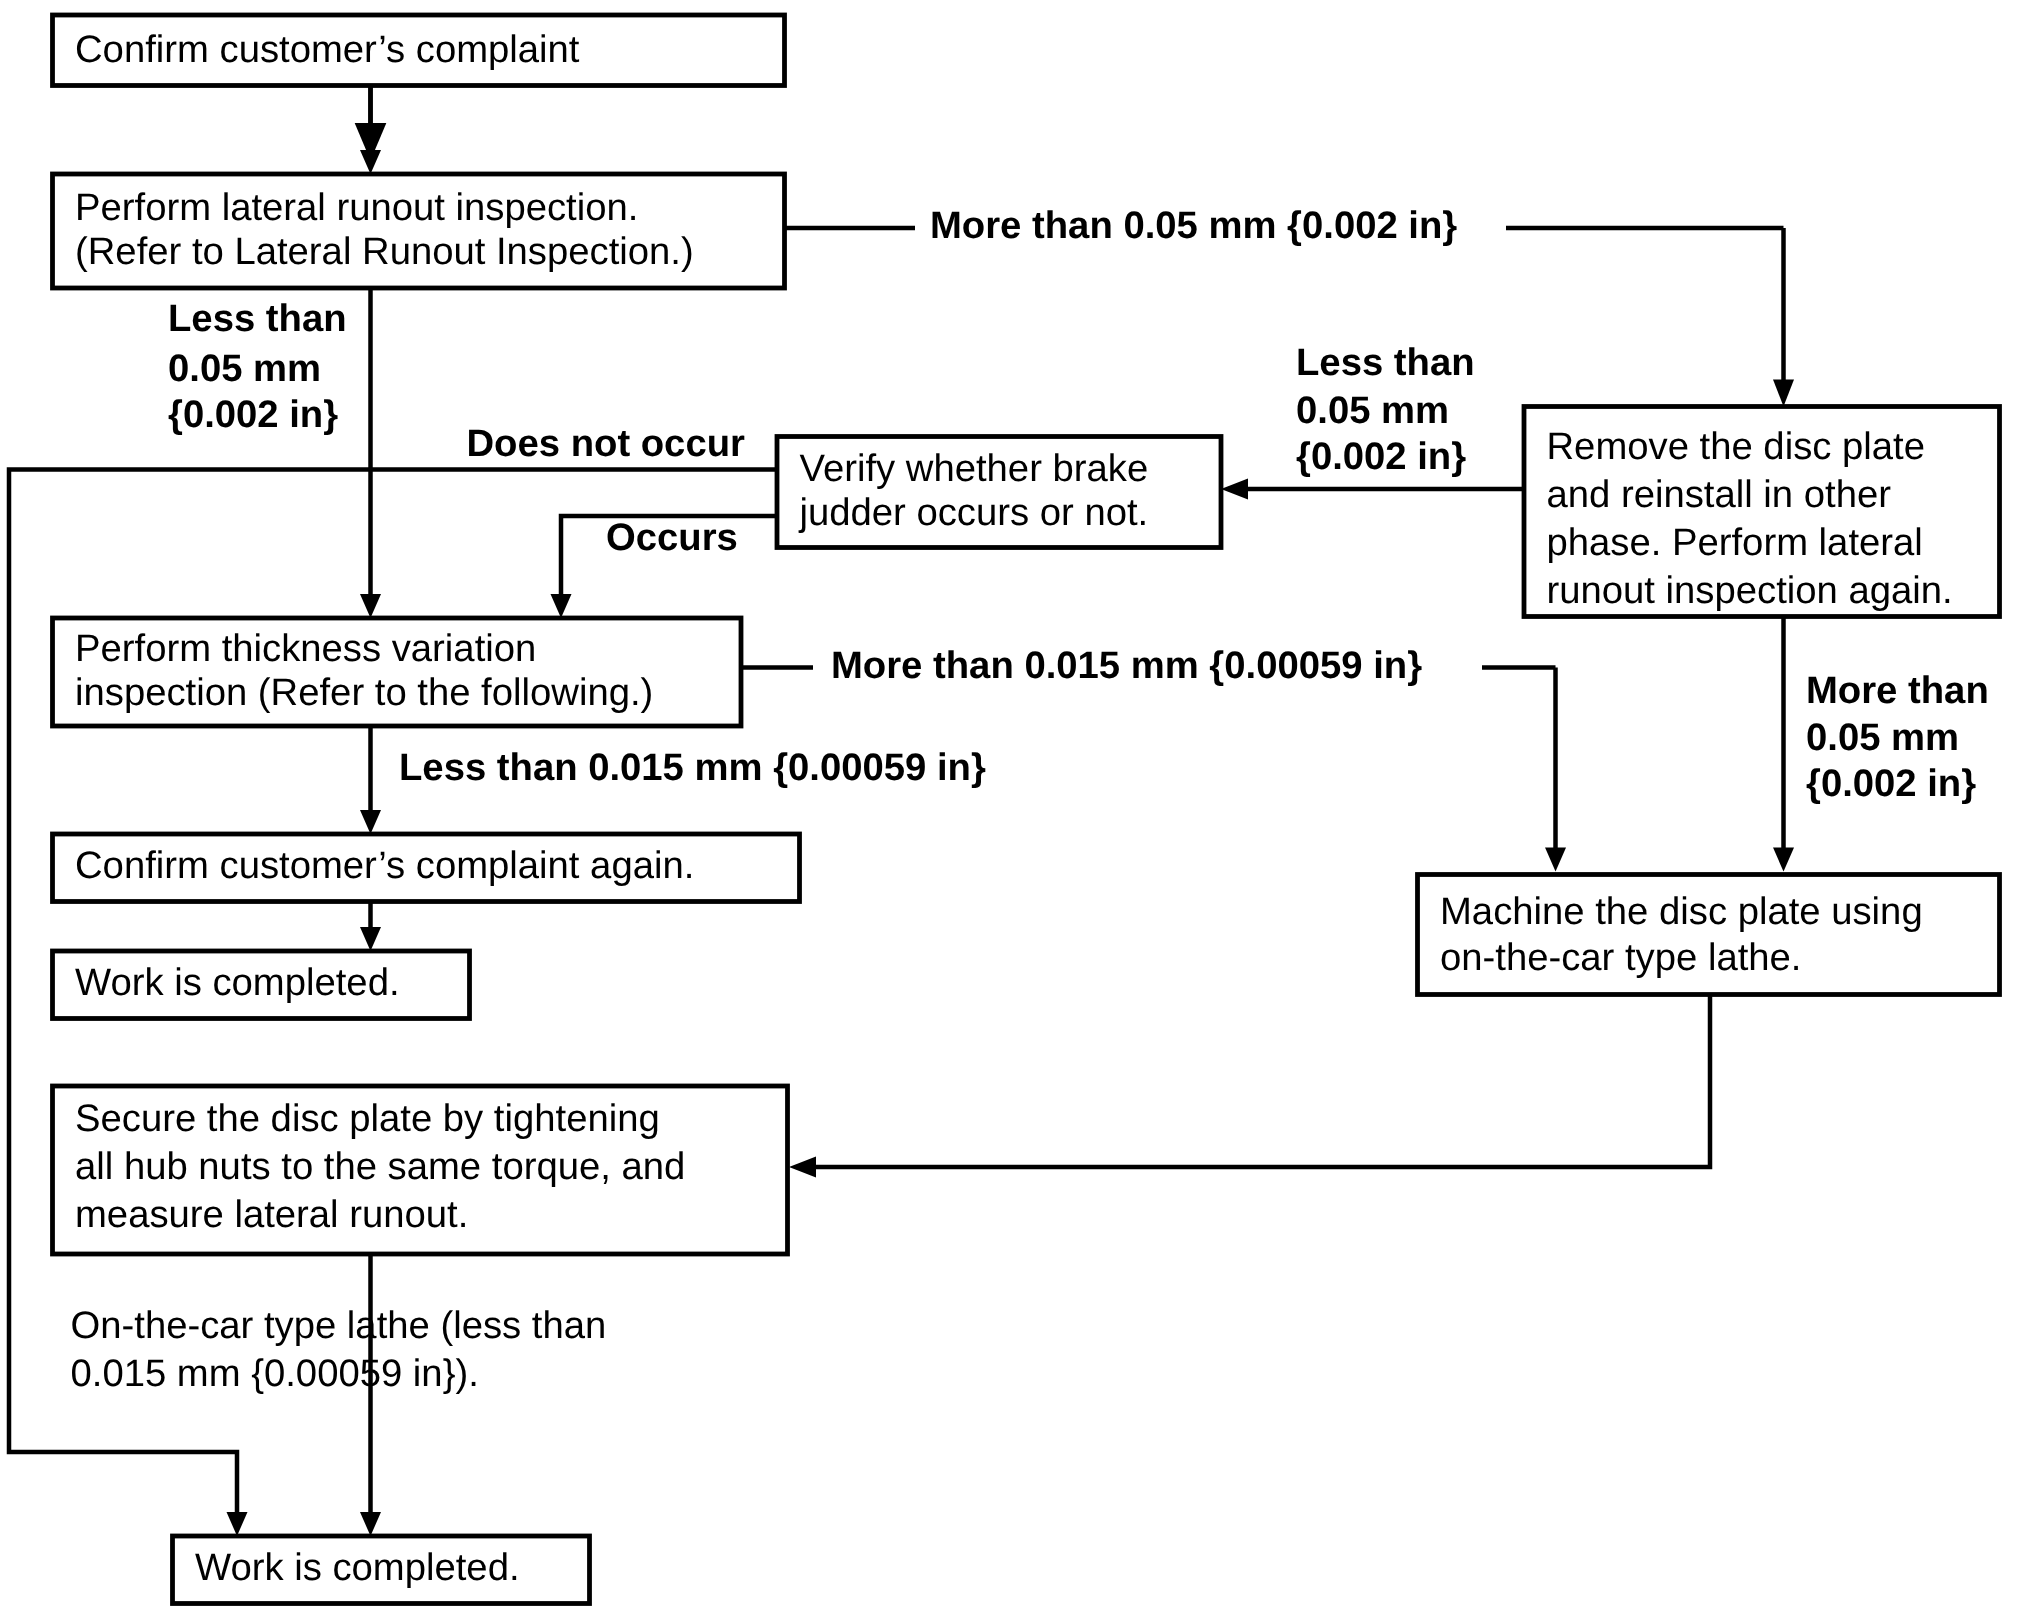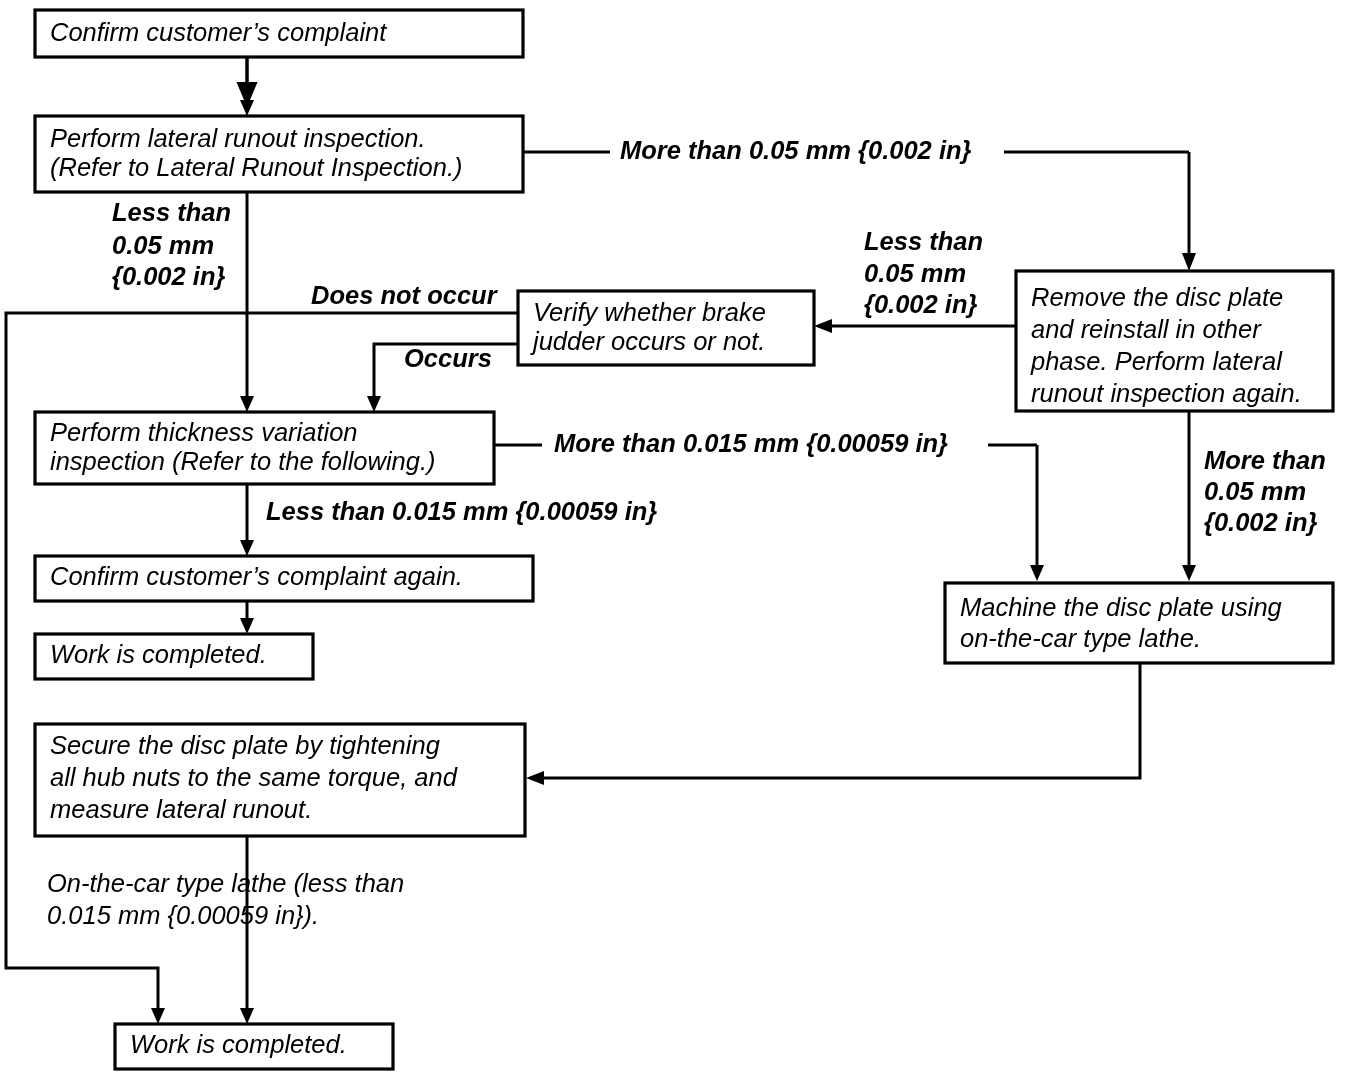--- a/index.html
+++ b/index.html
@@ -9,21 +9,20 @@
   }
   body {
     font-family: "Liberation Sans", sans-serif;
   }
   #flowchart-root {
     position: relative;
     width: 1356px;
     height: 1073px;
     background: #ffffff;
     overflow: hidden;
-    font-style: italic;
   }
   svg#diagram {
     display: block;
     width: 1356px;
     height: 1073px;
   }
   .node-box {
     fill: #ffffff;
     stroke: #000000;
     stroke-width: 3.2;

